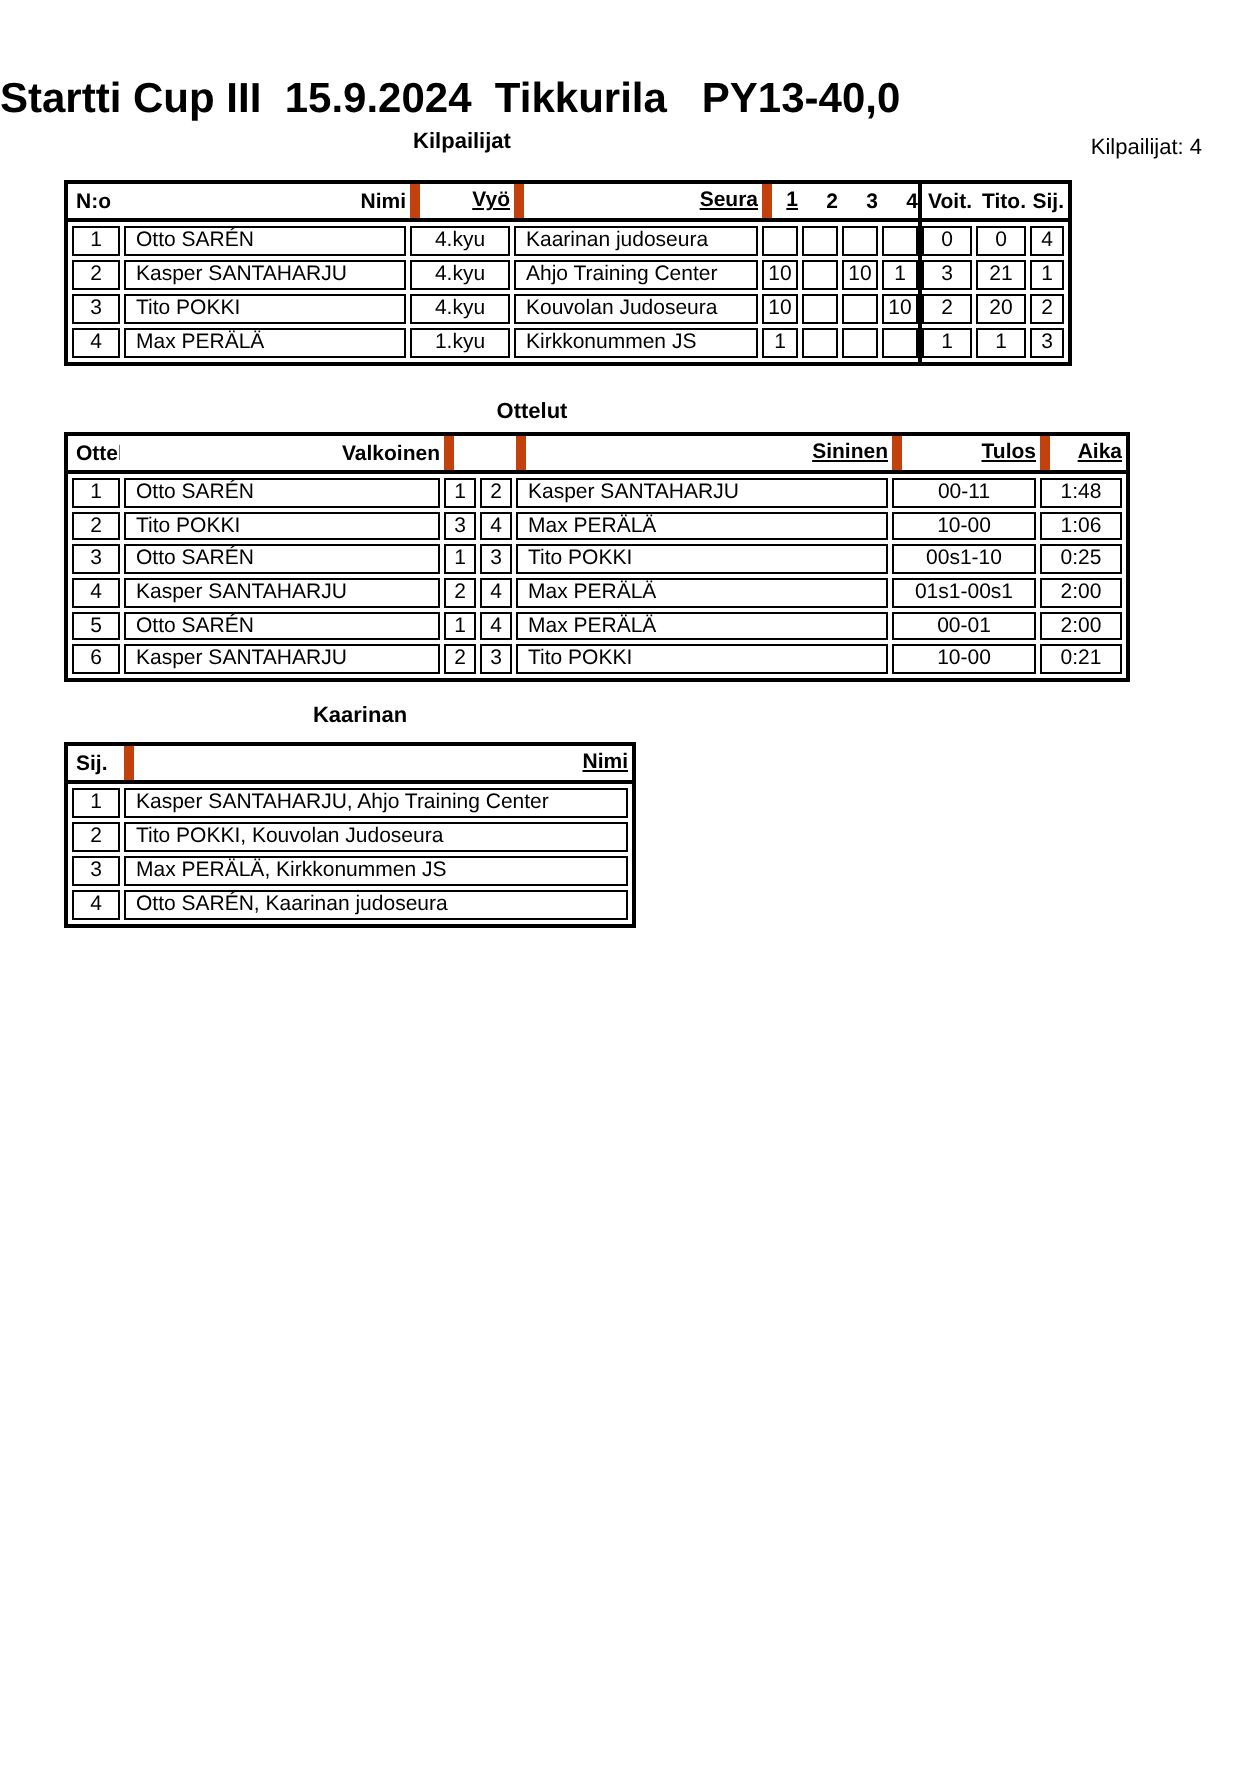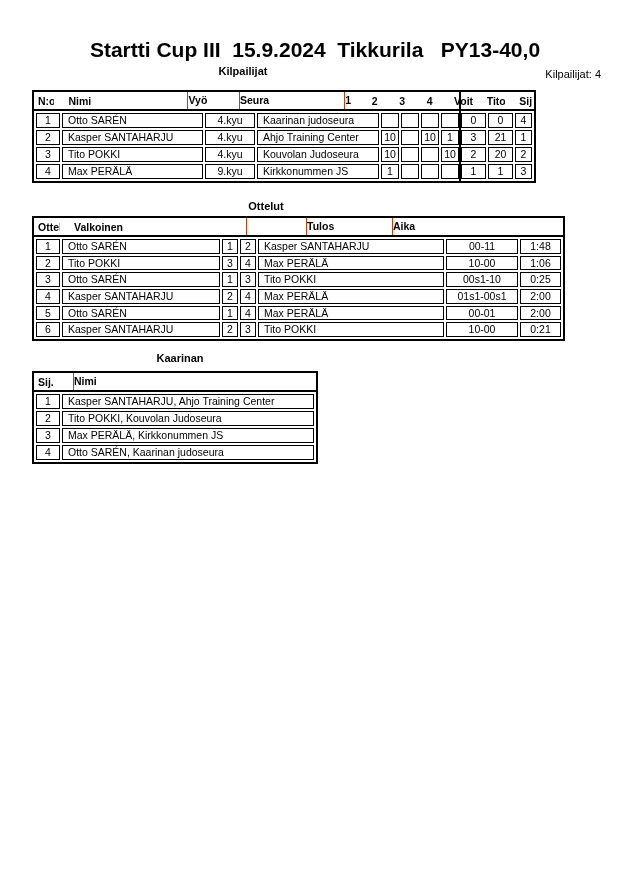--- a/index.html
+++ b/index.html
@@ -1,27 +1,27 @@
 <!DOCTYPE html>
 <html><head>
 <meta charset="utf-8">
 <style>
   html,body{margin:0;padding:0;background:#fff;}
   .page{position:relative;width:630px;height:891px;background:#fff;overflow:hidden;
         font-family:"Liberation Sans",sans-serif;color:#000;}
-  .title{position:absolute;top:38px;left:0;width:630px;text-align:center;
+  .title{position:absolute;top:38px;left:0;width:630px;text-align:left;
          font-size:21px;font-weight:bold;white-space:pre;}
   .seclabel{position:absolute;transform:translateX(-50%);font-size:11px;font-weight:bold;}
   .count{position:absolute;top:68px;right:29px;font-size:11px;}
   .jtable{position:absolute;border:2px solid #000;box-sizing:border-box;
           font-size:10.5px;background:#fff;}
   .jhead{display:flex;align-items:center;height:19px;box-sizing:border-box;
-         border-bottom:2px solid #000;font-weight:bold;padding:0 2px;gap:14px;}
-  .hc{text-align:left;box-sizing:border-box;overflow:hidden;white-space:nowrap;}
-  .hc.hl{border-left:1px solid #c2410c;height:17px;line-height:17px;}
+         border-bottom:2px solid #000;font-weight:bold;padding:0 2px;gap:2px;}
+  .hc{text-align:right;box-sizing:border-box;overflow:hidden;white-space:nowrap;}
+  .hc.hl{border-left:5px solid #c2410c;height:17px;line-height:17px;text-decoration:underline;}
   .jbody{display:flex;flex-direction:column;gap:2px;padding:2px;}
   .jrow{display:flex;gap:2px;}
   .cl{border:1px solid #000;box-sizing:border-box;height:15px;line-height:13px;
       text-align:center;overflow:hidden;white-space:nowrap;}
   .t2 .cl{height:14.7px;line-height:12.7px;}
   .left{text-align:left;padding-left:5px;}
   .hc.left{padding-left:2px;}
   .vsep{position:absolute;top:0;bottom:0;width:2px;background:#000;}
   
   .t1{left:32px;top:90px;width:504px;height:93px;}
@@ -29,21 +29,21 @@
   .t3{left:32px;top:371px;width:286px;height:93px;}
   
   .t1c0{width:24px}.t1c1{width:141px}.t1c2{width:50px}.t1c3{width:122px}
   .t1c4,.t1c5,.t1c6,.t1c7{width:18px}.t1c8{width:25px}.t1c9{width:25px}.t1c10{width:17px}
   .t1sep{left:425px;}
   
   .t2c0{width:24px}.t2c1{width:158px}.t2c2{width:16px}.t2c3{width:16px}
   .t2c4{width:186px}.t2c5{width:72px}.t2c6{width:41px}
   
   .t3c0{width:24px}.t3c1{width:252px}
-  .lbl-kilpailijat{left:231px;top:65px;margin-left:12px;}
+  .lbl-kilpailijat{left:231px;top:65px;}
   .lbl-ottelut{left:266px;top:200px;}
   .lbl-tulokset{left:180px;top:352px;}
 </style>
 </head>
 <body>
 
 <div class="page">
 
   <div class="title">Startti Cup III  15.9.2024  Tikkurila   PY13-40,0</div>
   <div class="seclabel lbl-kilpailijat">Kilpailijat</div>
@@ -99,21 +99,21 @@
         <div class="cl t1c5"></div>
         <div class="cl t1c6"></div>
         <div class="cl t1c7">10</div>
         <div class="cl t1c8">2</div>
         <div class="cl t1c9">20</div>
         <div class="cl t1c10">2</div>
       </div>
       <div class="jrow">
         <div class="cl t1c0">4</div>
         <div class="cl t1c1 left">Max PERÄLÄ</div>
-        <div class="cl t1c2">9.kyu</div>
+        <div class="cl t1c2">1.kyu</div>
         <div class="cl t1c3 left">Kirkkonummen JS</div>
         <div class="cl t1c4">1</div>
         <div class="cl t1c5"></div>
         <div class="cl t1c6"></div>
         <div class="cl t1c7"></div>
         <div class="cl t1c8">1</div>
         <div class="cl t1c9">1</div>
         <div class="cl t1c10">3</div>
       </div>
     </div>
@@ -121,20 +121,21 @@
   </div>
 
   <div class="seclabel lbl-ottelut">Ottelut</div>
 
   <div class="jtable t2">
     <div class="jhead">
       <div class="hc t2c0 left">Ottelu</div>
       <div class="hc t2c1">Valkoinen</div>
       <div class="hc t2c2 hl"></div>
       <div class="hc t2c3"></div>
+      <div class="hc t2c4 hl">Sininen</div>
       <div class="hc t2c5 hl">Tulos</div>
       <div class="hc t2c6 hl">Aika</div>
     </div>
     <div class="jbody">
       <div class="jrow">
         <div class="cl t2c0">1</div>
         <div class="cl t2c1 left">Otto SARÉN</div>
         <div class="cl t2c2">1</div>
         <div class="cl t2c3">2</div>
         <div class="cl t2c4 left">Kasper SANTAHARJU</div>

